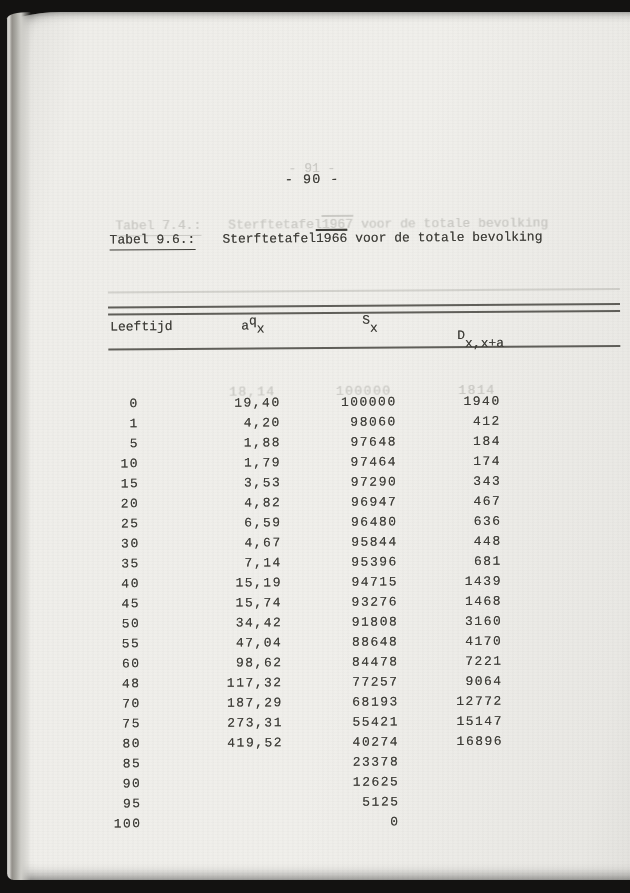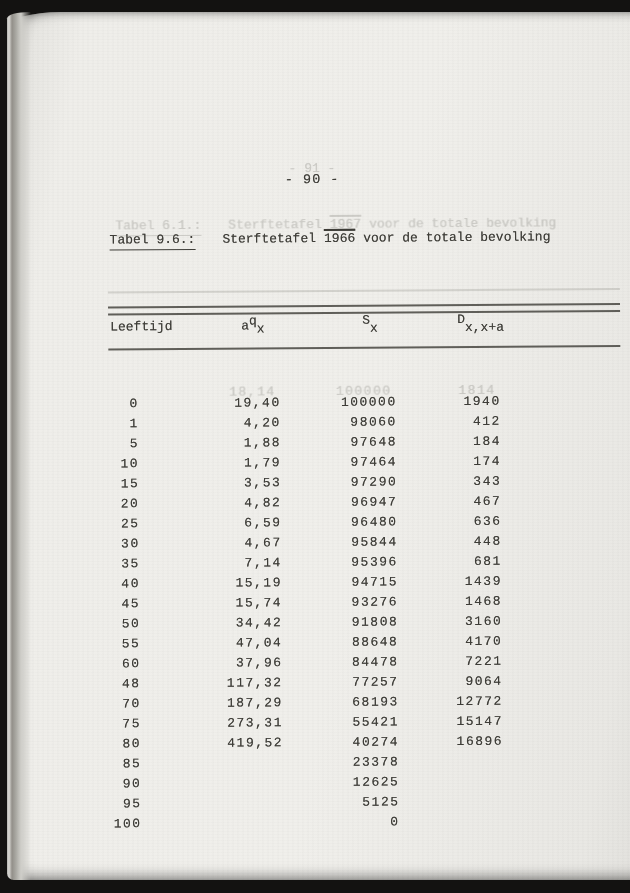--- a/index.html
+++ b/index.html
@@ -38,54 +38,54 @@
     transform:rotate(-0.4deg);
     color:#3e3d38;
     text-shadow:0 0 0.5px rgba(62,61,56,0.65);
     font-size:13px;
   }
   
   .pagenum{position:absolute;top:160px;left:0;width:614px;text-align:center;letter-spacing:1px;font-size:13.5px;}
   .title{position:absolute;left:104px;top:219px;white-space:nowrap;}
   .t-label{display:inline-block;border-bottom:1.6px solid currentColor;padding-bottom:2px;}
   .t-pre{margin-left:27px;margin-top:36px;}
-  .t-year{margin-left:8px;text-decoration:overline;text-decoration-thickness:1.5px;}
+  .t-year{text-decoration:overline;text-decoration-thickness:1.5px;}
   .t-post{margin-left:8px;}
   
   .ghost{color:#7b7a73;opacity:0.30;filter:blur(0.45px);}
   .g-pagenum{position:absolute;top:149px;left:0;width:614px;text-align:center;font-size:13px;}
   .g-title{position:absolute;left:110px;top:205px;white-space:nowrap;}
   .g-rule{position:absolute;left:102px;width:512px;height:1.5px;background:#6e6d66;opacity:0.22;top:278px;}
   .g-row{position:absolute;left:95px;top:370px;}
   
   .rule{position:absolute;left:102px;width:512px;height:1.6px;background:#504f49;opacity:0.9;}
   .rule-top-1{top:293px;}
   .rule-top-2{top:300px;}
   .rule-header-bottom{top:335px;}
   
   .th{position:absolute;top:306px;white-space:nowrap;}
   .h-age{left:104px;}
   .h-aqx{left:235px;}
   .h-sx{left:356px;text-align:right;}
-  .h-dx{left:451px;}
+  .h-dx{left:451px;margin-top:16px;}
   .s-hi{position:relative;top:-5px;}
   .s-lo{position:relative;top:3px;}
   
   .tbl{position:absolute;left:100px;top:381px;}
   .tr{display:grid;grid-template-columns:32px 142px 116px 104px;height:20px;line-height:20px;}
   .td{text-align:right;letter-spacing:1.5px;font-size:13px;}
 </style>
 </head>
 <body>
 
 <div class="page">
   <div class="content">
 
     <div class="g-pagenum ghost">- 91 -</div>
-    <div class="g-title ghost"><span class="t-label">Tabel 6.1.:</span><span class="t-pre">Sterftetafel</span><span class="t-year">1967</span><span class="t-post">voor de totale bevolking</span></div>
+    <div class="g-title ghost"><span class="t-label">Tabel 7.4.:</span><span class="t-pre">Sterftetafel</span><span class="t-year">1967</span><span class="t-post">voor de totale bevolking</span></div>
     <div class="g-rule"></div>
     <div class="g-row ghost">
       <div class="tr">
           <span class="td"></span>
           <span class="td">18,14</span>
           <span class="td">100000</span>
           <span class="td">1814</span>
         </div>
     </div>
 
@@ -176,21 +176,21 @@
           <span class="td">3160</span>
         </div>
       <div class="tr">
           <span class="td">55</span>
           <span class="td">47,04</span>
           <span class="td">88648</span>
           <span class="td">4170</span>
         </div>
       <div class="tr">
           <span class="td">60</span>
-          <span class="td">37,96</span>
+          <span class="td">98,62</span>
           <span class="td">84478</span>
           <span class="td">7221</span>
         </div>
       <div class="tr">
           <span class="td">48</span>
           <span class="td">117,32</span>
           <span class="td">77257</span>
           <span class="td">9064</span>
         </div>
       <div class="tr">

